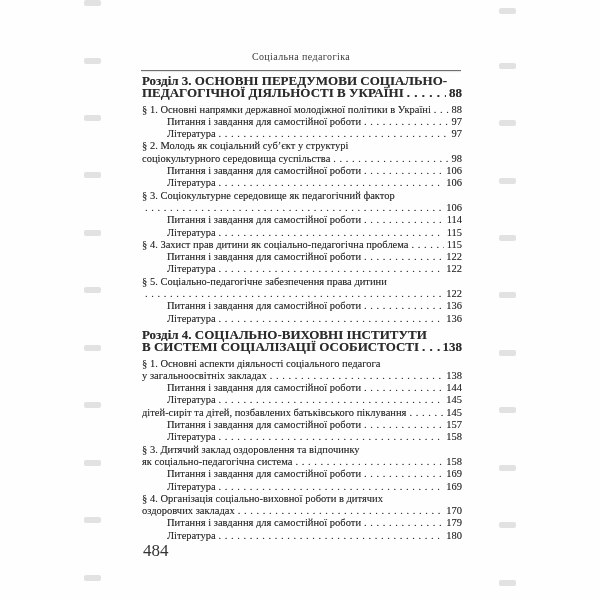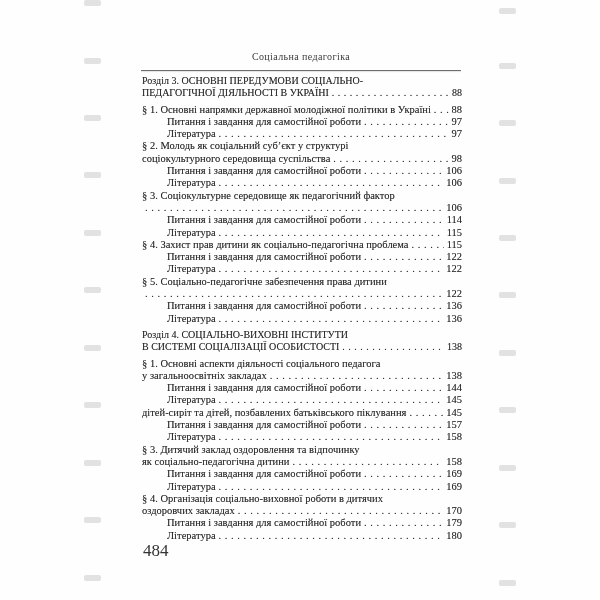--- a/index.html
+++ b/index.html
@@ -36,22 +36,22 @@
     box-shadow: 0 1px 1px rgba(0,0,0,0.12);
   }
   .toc {
     position: absolute;
     top: 75px; left: 142px; width: 320px;
     font-size: 10.5px;
     line-height: 12.3px;
     text-shadow: 0 0 0.5px rgba(40,40,40,0.45);
   }
   .entry.chapter {
-    font-weight: normal;
-    font-size: 10px;
+    font-weight: bold;
+    font-size: 13px;
   }
   .entry.chapter + .entry.section { margin-top: 4px; }
   .entry.chapter:not(:first-child) { margin-top: 4px; }
   .row {
     display: flex;
     align-items: baseline;
     white-space: nowrap;
   }
   .entry.sub .row { padding-left: 25px; }
   .txt { flex: 0 0 auto; }
@@ -266,21 +266,21 @@
           <span class="txt">Література</span>
           <span class="dots"></span>
           <span class="pg">158</span>
         </div>
       </div>
       <div class="entry section">
         <div class="row">
           <span class="txt">§ 3. Дитячий заклад оздоровлення та відпочинку</span>
         </div>
         <div class="row">
-          <span class="txt">як соціально-педагогічна дитини</span>
+          <span class="txt">як соціально-педагогічна система</span>
           <span class="dots"></span>
           <span class="pg">158</span>
         </div>
       </div>
       <div class="entry sub">
         <div class="row">
           <span class="txt">Питання і завдання для самостійної роботи</span>
           <span class="dots"></span>
           <span class="pg">169</span>
         </div>

